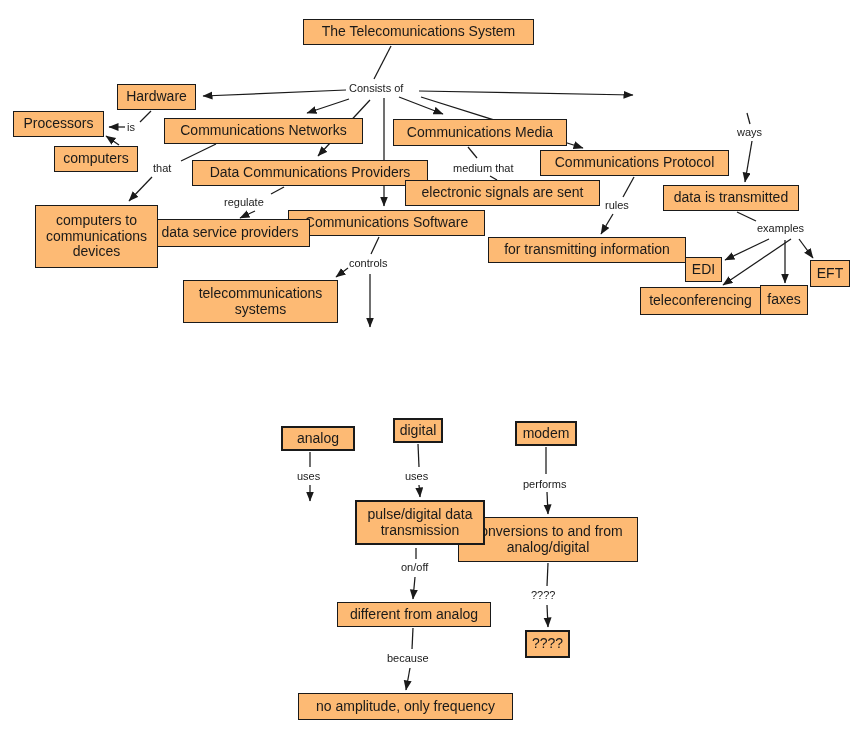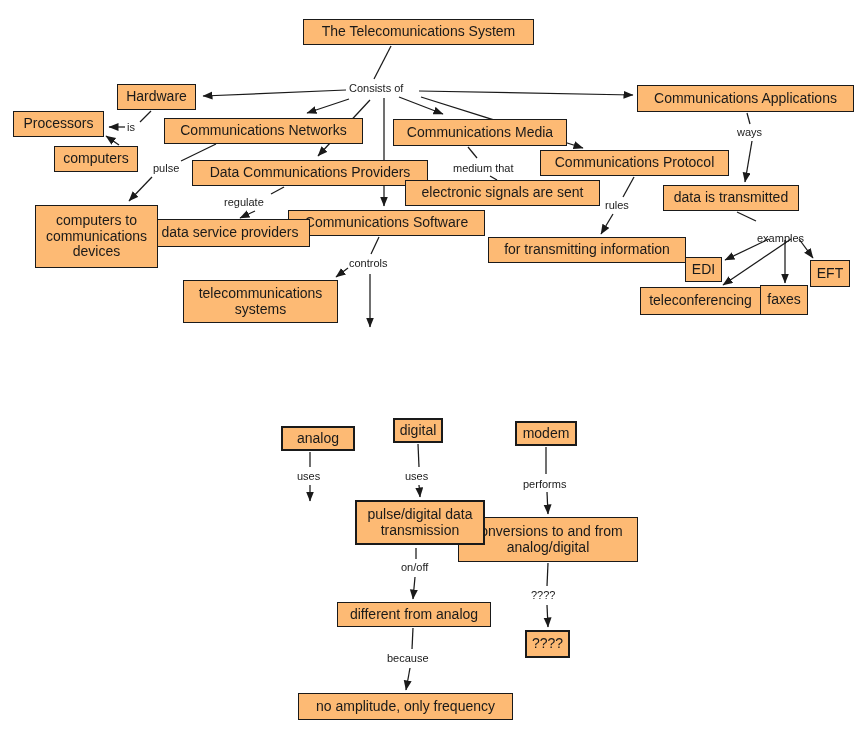--- a/index.html
+++ b/index.html
@@ -81,21 +81,20 @@
 communications
 devices</span></div>
   <div class="node" style="left:303px;top:19px;width:231px;height:26px"><span>The Telecomunications System</span></div>
   <div class="node" style="left:117px;top:84px;width:79px;height:26px"><span>Hardware</span></div>
   <div class="node" style="left:13px;top:111px;width:91px;height:26px"><span>Processors</span></div>
   <div class="node" style="left:54px;top:146px;width:84px;height:26px"><span>computers</span></div>
   <div class="node" style="left:164px;top:118px;width:199px;height:26px"><span>Communications Networks</span></div>
   <div class="node" style="left:192px;top:160px;width:236px;height:26px"><span>Data Communications Providers</span></div>
   <div class="node" style="left:393px;top:119px;width:174px;height:27px"><span>Communications Media</span></div>
   <div class="node" style="left:540px;top:150px;width:189px;height:26px"><span>Communications Protocol</span></div>
-  <div class="node" style="left:637px;top:85px;width:217px;height:27px"><span>Communications Applications</span></div>
   <div class="node" style="left:405px;top:180px;width:195px;height:26px"><span>electronic signals are sent</span></div>
   <div class="node" style="left:663px;top:185px;width:136px;height:26px"><span>data is transmitted</span></div>
   <div class="node" style="left:488px;top:237px;width:198px;height:26px"><span>for transmitting information</span></div>
   <div class="node" style="left:685px;top:257px;width:37px;height:25px"><span>EDI</span></div>
   <div class="node" style="left:810px;top:260px;width:40px;height:27px"><span>EFT</span></div>
   <div class="node" style="left:640px;top:287px;width:121px;height:28px"><span>teleconferencing</span></div>
   <div class="node" style="left:760px;top:285px;width:48px;height:30px"><span>faxes</span></div>
   <div class="node" style="left:183px;top:280px;width:155px;height:43px"><span>telecommunications
 systems</span></div>
 
@@ -105,26 +104,26 @@
   <div class="node" style="left:458px;top:517px;width:180px;height:45px"><span>conversions to and from
 analog/digital</span></div>
   <div class="node bold" style="left:355px;top:500px;width:130px;height:45px"><span>pulse/digital data
 transmission</span></div>
   <div class="node" style="left:337px;top:602px;width:154px;height:25px"><span>different from analog</span></div>
   <div class="node" style="left:298px;top:693px;width:215px;height:27px"><span>no amplitude, only frequency</span></div>
   <div class="node bold" style="left:525px;top:630px;width:45px;height:28px"><span>????</span></div>
 
   <div class="lbl" style="left:349px;top:82px">Consists of</div>
   <div class="lbl" style="left:127px;top:121px">is</div>
-  <div class="lbl" style="left:153px;top:162px">pulse</div>
+  <div class="lbl" style="left:153px;top:162px">that</div>
   <div class="lbl" style="left:224px;top:196px">regulate</div>
   <div class="lbl" style="left:453px;top:162px">medium that</div>
   <div class="lbl" style="left:605px;top:199px">rules</div>
   <div class="lbl" style="left:737px;top:126px">ways</div>
-  <div class="lbl" style="left:757px;top:232px">examples</div>
+  <div class="lbl" style="left:757px;top:222px">examples</div>
   <div class="lbl" style="left:349px;top:257px">controls</div>
   <div class="lbl" style="left:297px;top:470px">uses</div>
   <div class="lbl" style="left:405px;top:470px">uses</div>
   <div class="lbl" style="left:523px;top:478px">performs</div>
   <div class="lbl" style="left:401px;top:561px">on/off</div>
   <div class="lbl" style="left:387px;top:652px">because</div>
   <div class="lbl" style="left:531px;top:589px">????</div>
 
 </div>
 

